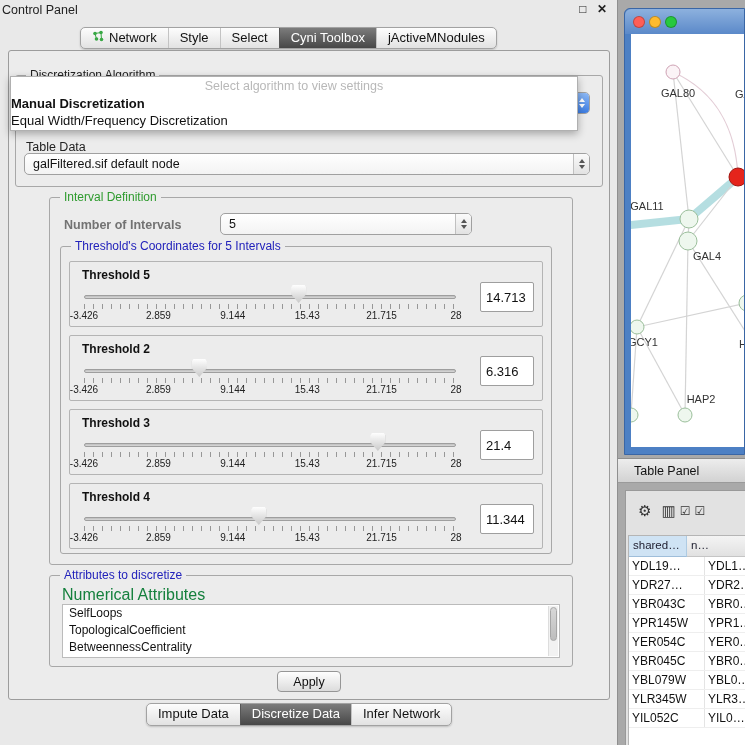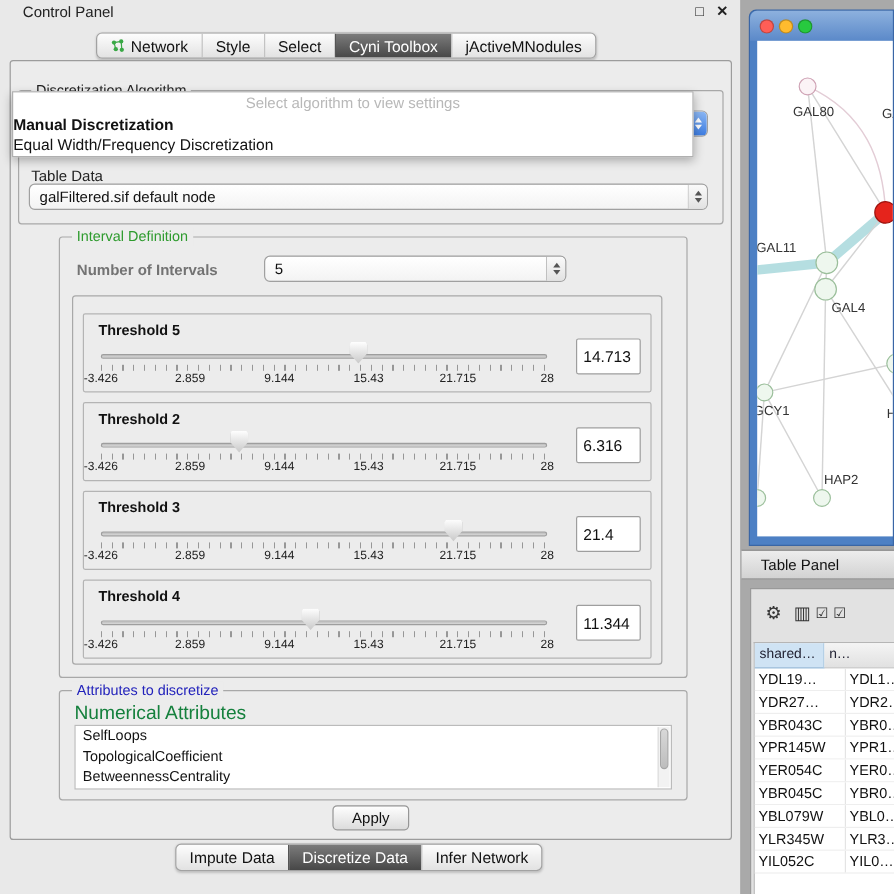--- a/index.html
+++ b/index.html
@@ -2,29 +2,29 @@
 <html><head>
 <meta charset="utf-8">
 <style>
   *{box-sizing:border-box;margin:0;padding:0}
   html,body{width:745px;height:745px}
   body{font-family:"Liberation Sans",sans-serif;}
   .screen{position:relative;width:745px;height:745px;background:#a9a9a9;overflow:hidden}
 
   
   .left-panel{position:absolute;left:0;top:0;width:618px;height:745px;background:#e9e9e9;border-right:1px solid #8f8f8f}
-  .titlebar{position:absolute;left:0;top:0;width:100%;height:20px;font-size:12.5px;color:#222;padding:3px 19px}
+  .titlebar{position:absolute;left:0;top:0;width:100%;height:20px;font-size:12.5px;color:#222;padding:3px 2px}
   .win-icons{position:absolute;right:10px;top:2px;font-size:12px;color:#222}
   .win-icons span{margin-left:7px;cursor:default}
   .win-icons .close{font-weight:bold}
 
   .tabstrip{position:absolute;display:flex;border:1px solid #a2a2a2;border-radius:5px;overflow:hidden;background:linear-gradient(#fdfdfd,#e2e2e2);box-shadow:0 1px 2px rgba(0,0,0,.18)}
   .tabstrip.top{left:80px;top:27px;height:22px}
   .tabstrip.bottom{left:146px;top:703px;height:23px}
-  .tab{display:flex;align-items:center;gap:5px;padding:2px 11px;font-size:13px;color:#111;border-left:1px solid #c3c3c3;white-space:nowrap}
+  .tab{display:flex;gap:5px;padding:2px 11px;font-size:13px;color:#111;border-left:1px solid #c3c3c3;white-space:nowrap}
   .tab:first-child{border-left:none}
   .tab.selected{background:linear-gradient(#7c7c7c,#474747);color:#fff;border-left-color:#555}
 
   .content-frame{position:absolute;left:8px;top:50px;width:602px;height:650px;border:1px solid #9c9c9c;border-radius:3px;background:#ececec}
 
   .group{position:absolute;border:1px solid #a8a8a8;border-radius:3px}
   .group-title{position:absolute;top:-8px;left:10px;background:#ececec;padding:0 4px;font-size:12px;line-height:15px;white-space:nowrap}
   .gt-dark{color:#222}.gt-green{color:#2e9b2e}.gt-blue{color:#2222bb}
 
   .combo{position:absolute;background:linear-gradient(#ffffff,#f3f3f3);border:1px solid #a0a0a0;border-radius:5px;display:flex;align-items:center}
@@ -161,20 +161,21 @@
         <div class="noi-label">Number of Intervals</div>
         <div class="combo noi-combo">
           <span class="combo-text">5</span>
           <span class="stepper">
               <i class="up"></i>
               <i class="dn"></i>
             </span>
         </div>
 
         <div class="group thr-group">
+          <span class="group-title gt-blue">Threshold's Coordinates for 5 Intervals</span>
 
           <div class="thr-box" style="top:14px">
             <div class="thr-label">Threshold 5</div>
             <div class="track" style="left:14px;right:86px"></div>
             <div class="slider">
               <div class="thumb" style="left:57.7%"></div>
             </div>
             <div class="ticks"></div>
             <div class="scale">
               <span style="left:0%">-3.426</span>

